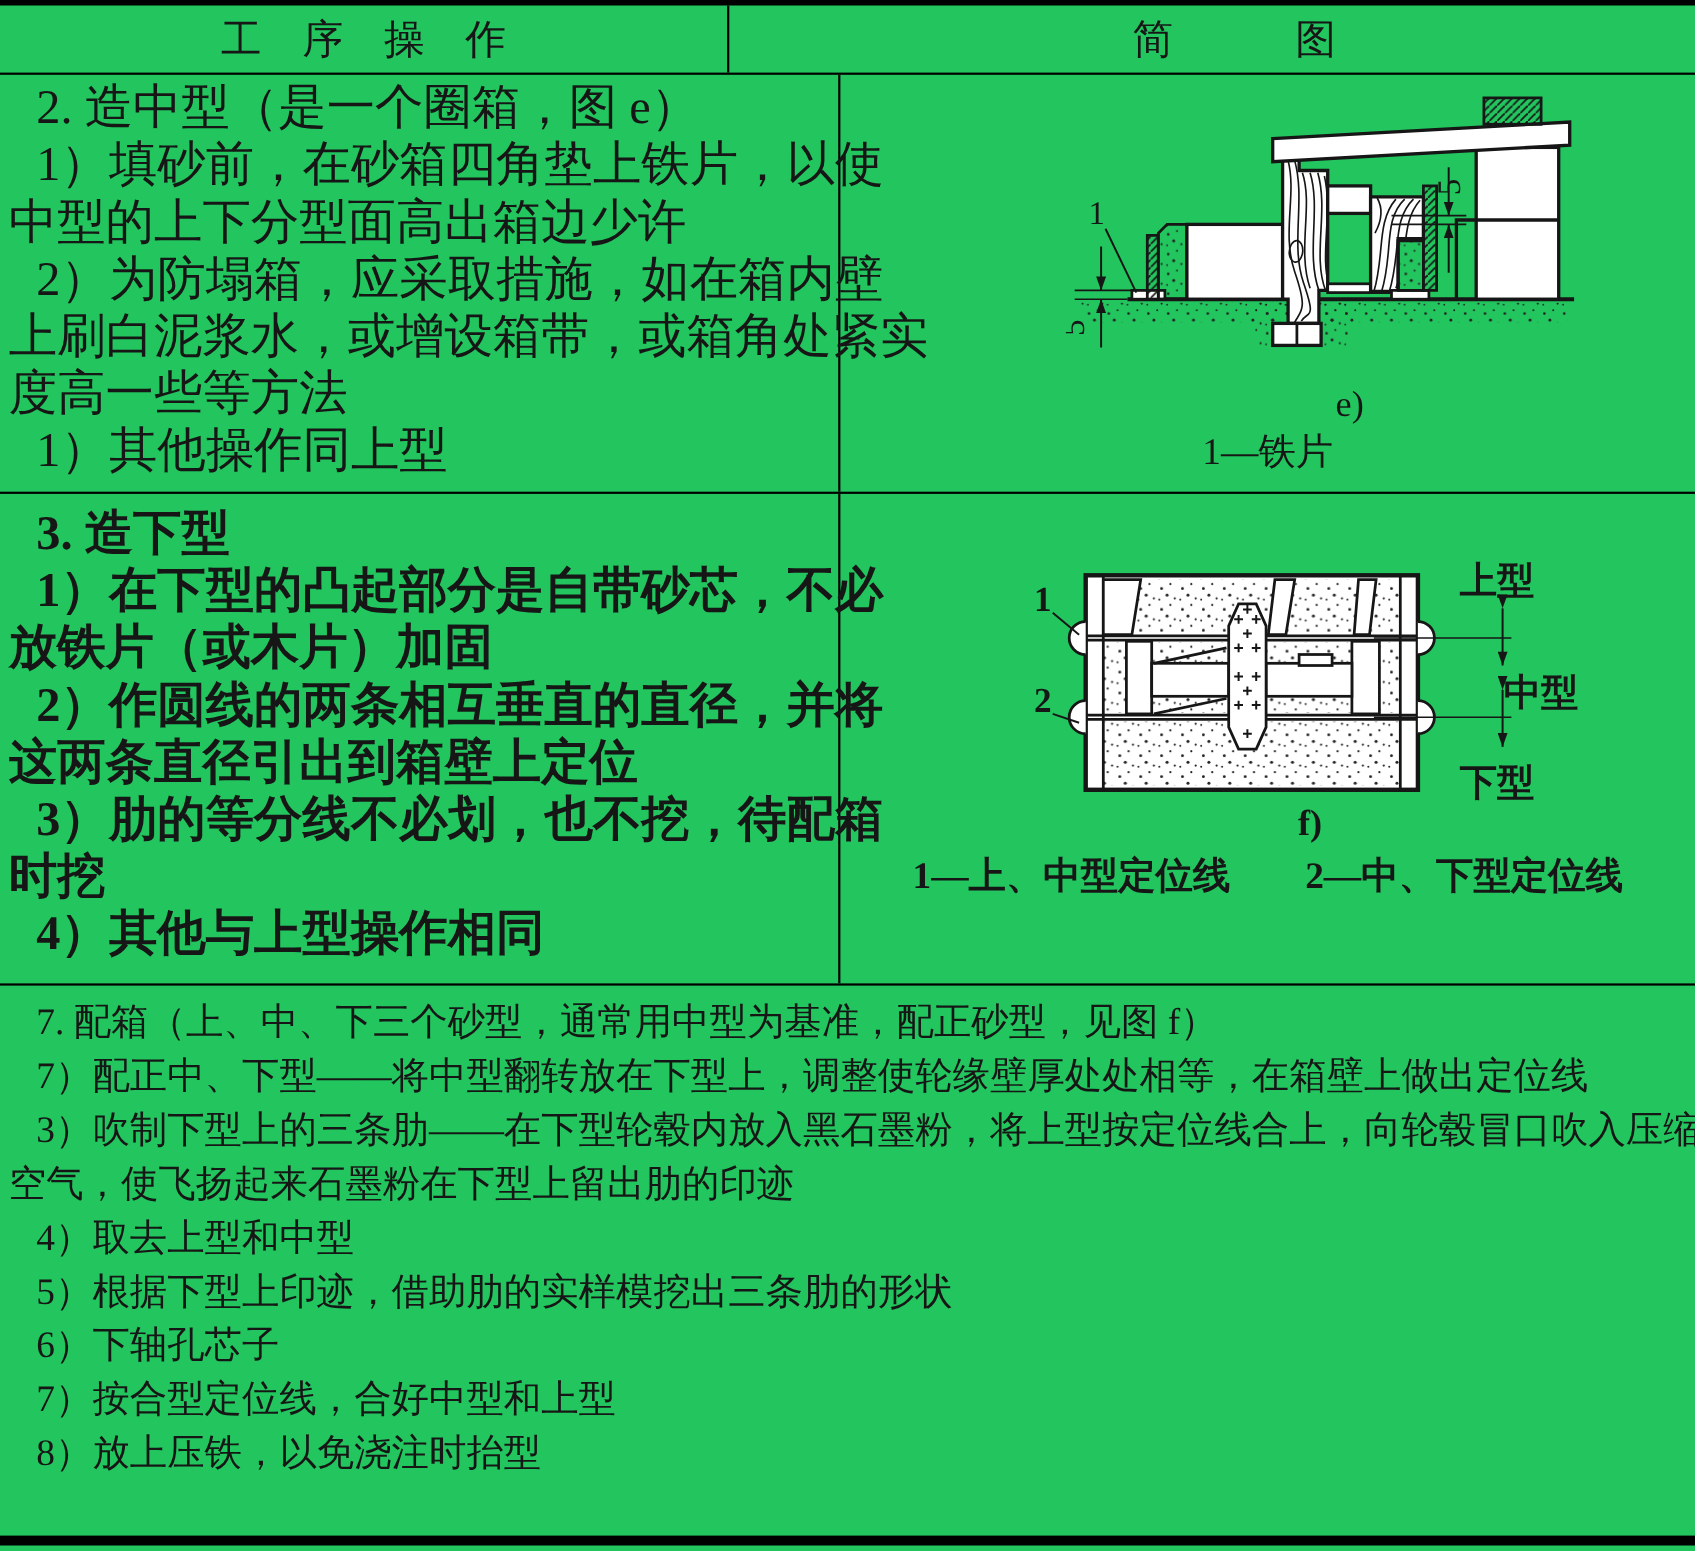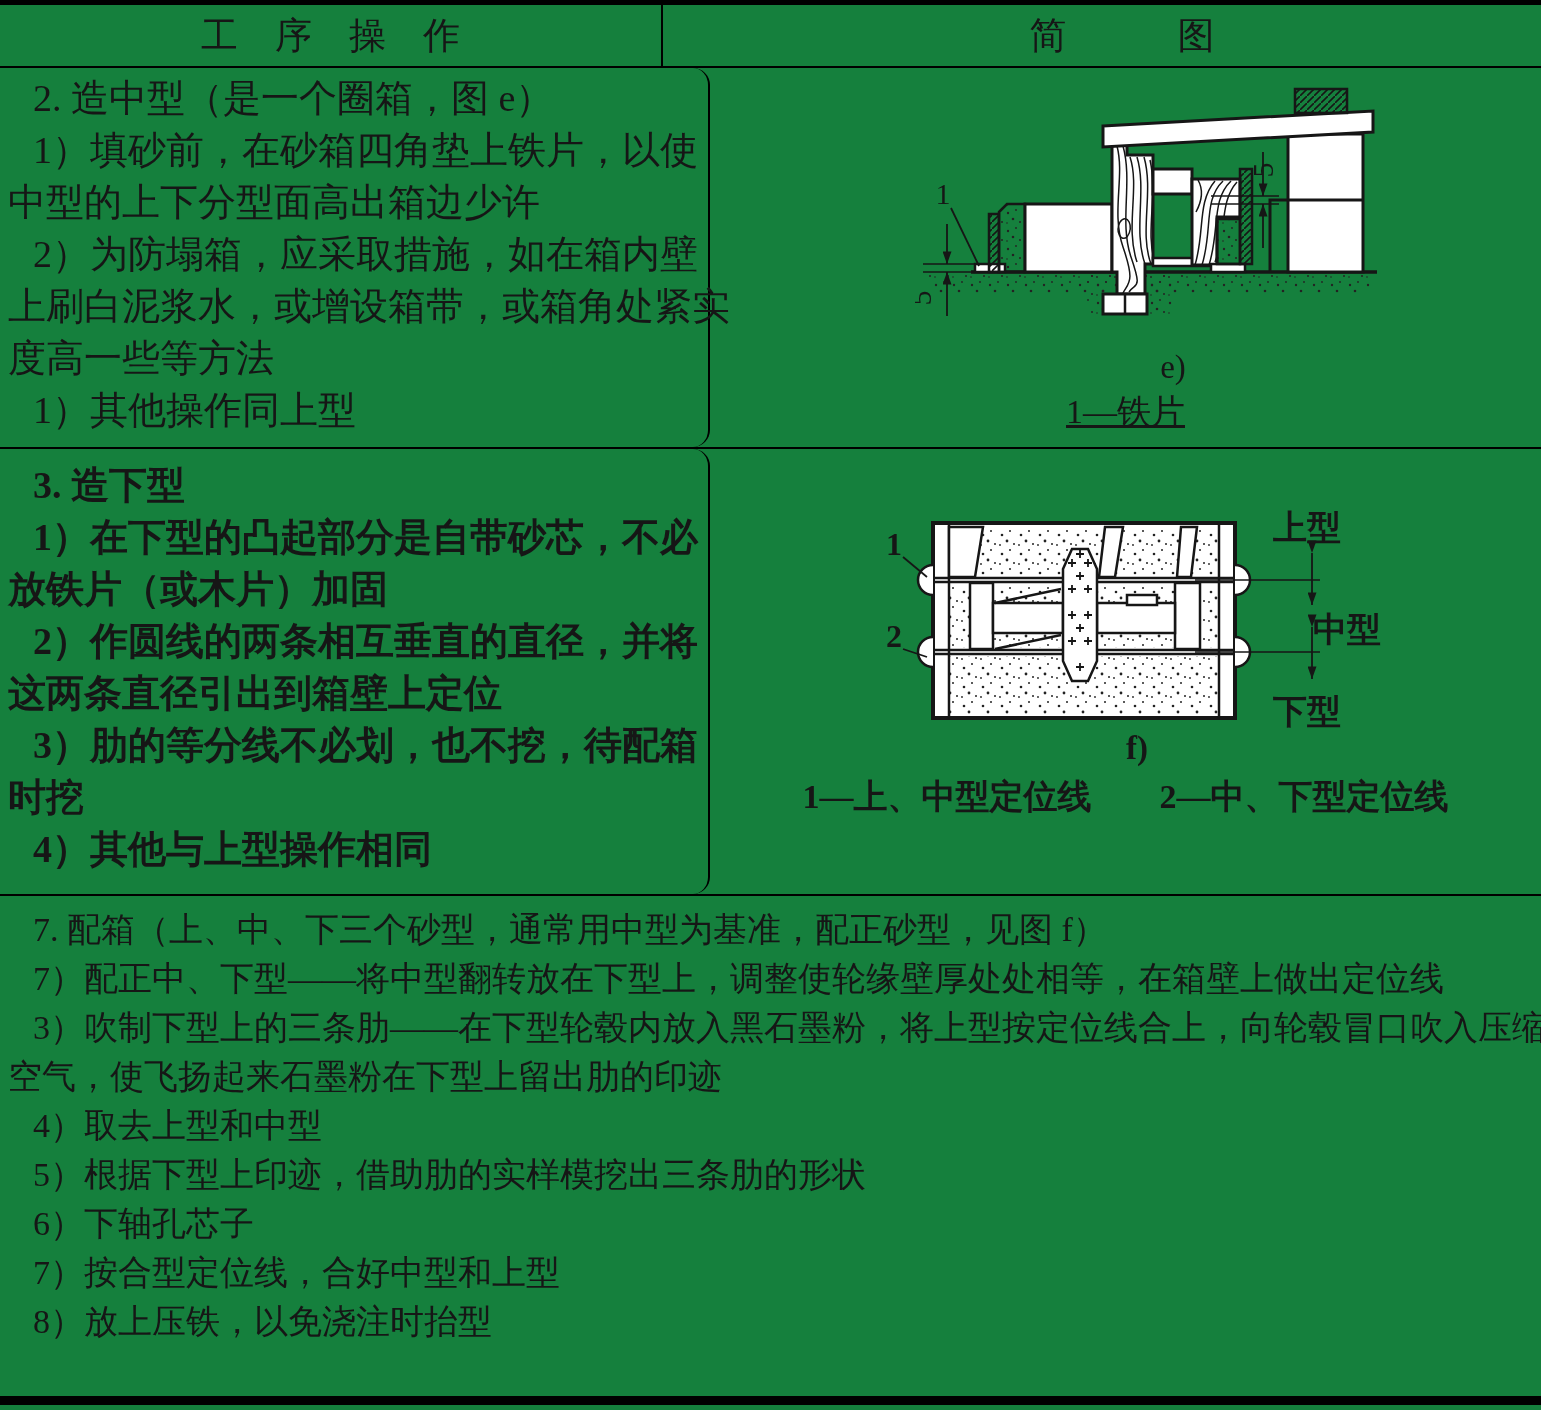--- a/index.html
+++ b/index.html
@@ -1,32 +1,32 @@
 <!DOCTYPE html>
 <html><head>
 <meta charset="utf-8">
 <style>
   html,body{margin:0;padding:0;background:#e8e8e8;}
-  .page{position:relative;width:1541px;height:1410px;background:#15803d;color:#161616;
+  .page{position:relative;width:1541px;height:1410px;background:#22c55e;color:#161616;
         font-family:"Liberation Serif","DejaVu Serif",serif;overflow:hidden;}
   .tbl{position:absolute;left:0;top:0;width:1541px;border-top:5px solid #000;box-sizing:border-box;}
   .thead{display:flex;height:61px;border-bottom:2px solid #000;font-size:37px;}
   .th-left{width:663px;border-right:2px solid #000;display:flex;align-items:center;justify-content:center;box-sizing:border-box;}
   .th-right{flex:1;display:flex;align-items:center;justify-content:center;margin-left:40px;}
   .trow{display:flex;border-bottom:2px solid #000;}
   .r1{height:379px;}
   .r2{height:445px;font-weight:bold;}
-  .cell-l{width:710px;border-right:2px solid #000;box-sizing:border-box;padding:4px 0 0 8px;font-size:38px;border-radius:17px;}
+  .cell-l{width:764px;border-right:2px solid #000;box-sizing:border-box;padding:4px 0 0 8px;font-size:44px;}
   .r2 .cell-l{padding-top:10px;}
   .cell-r{flex:1;position:relative;}
   .ln{height:52px;line-height:52px;white-space:nowrap;}
   .ind{padding-left:25px;}
   .fig-svg-e{position:absolute;left:205px;top:14px;}
   .fig-svg-f{position:absolute;left:155px;top:42px;}
-  .legend-e{position:absolute;left:0;right:0;top:324px;text-align:center;font-size:34px;line-height:40px;text-decoration:underline;}
+  .legend-e{position:absolute;left:0;right:0;top:324px;text-align:center;font-size:34px;line-height:40px;}
   .legend-f{position:absolute;left:0;right:0;top:326px;text-align:center;font-size:34px;line-height:44px;}
   .bottom-sec{position:absolute;left:0;top:895px;width:1541px;padding:10px 0 0 8px;box-sizing:border-box;font-size:34px;}
   .bottom-sec .ln{height:49px;line-height:49px;}
   .bottom-rule{position:absolute;left:0;top:1396px;width:1541px;height:9px;background:#000;}
   svg text{font-family:"Liberation Serif","DejaVu Serif",serif;fill:#161616;}
 </style>
 </head>
 <body>
 
 <div class="page">

